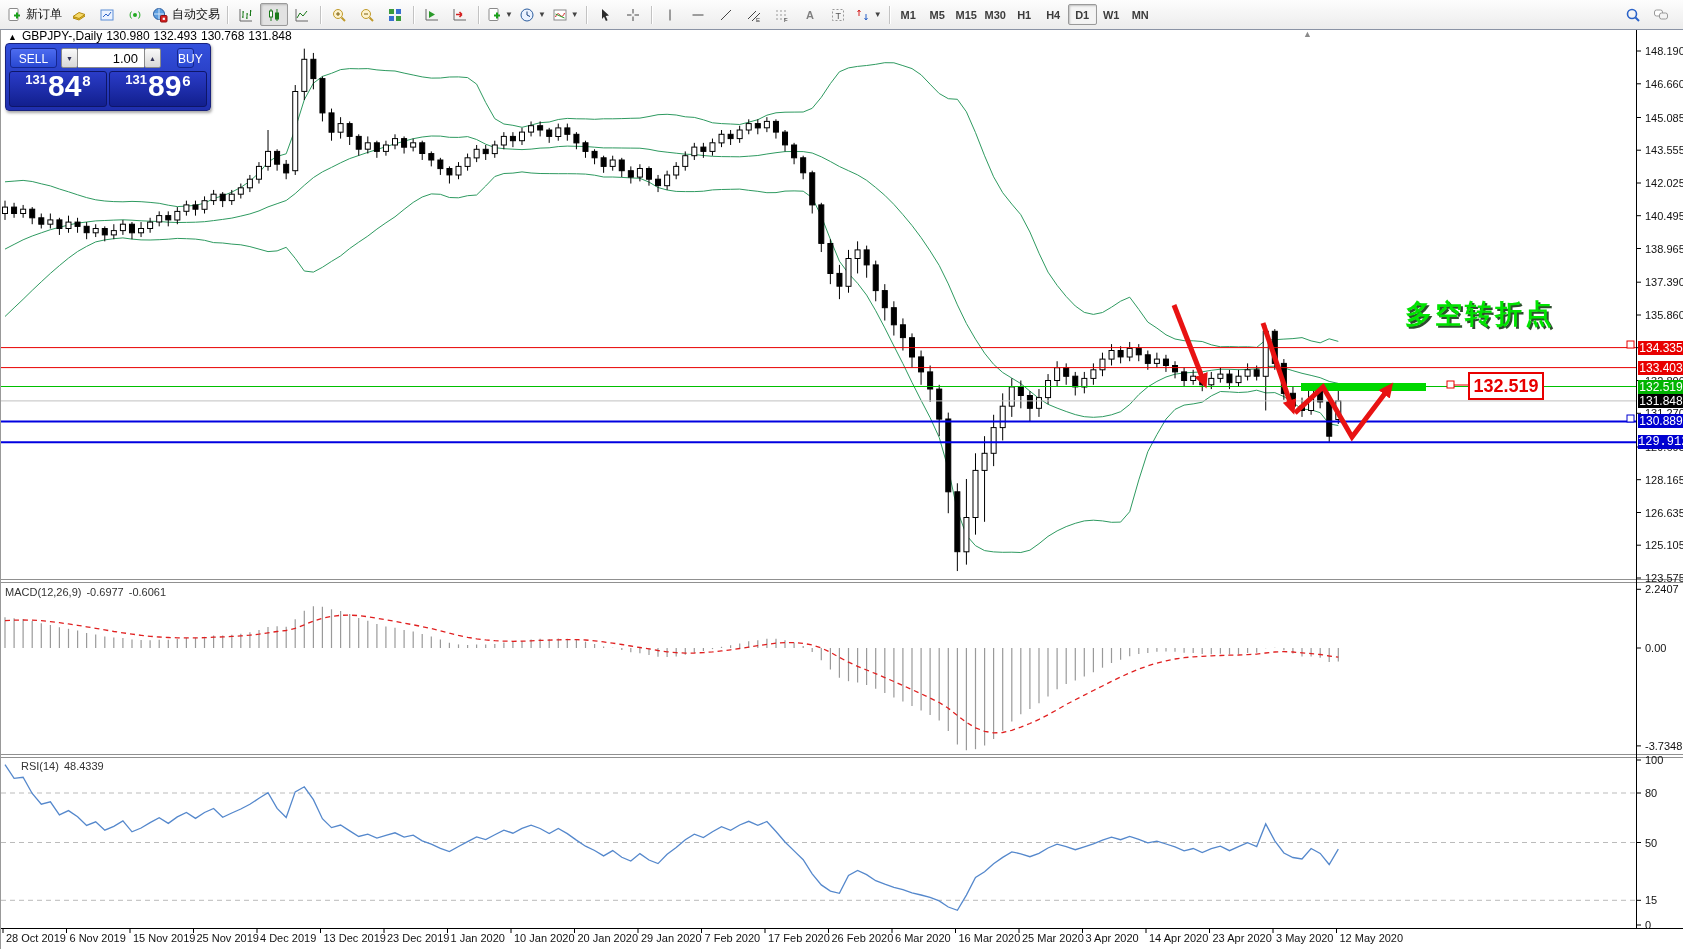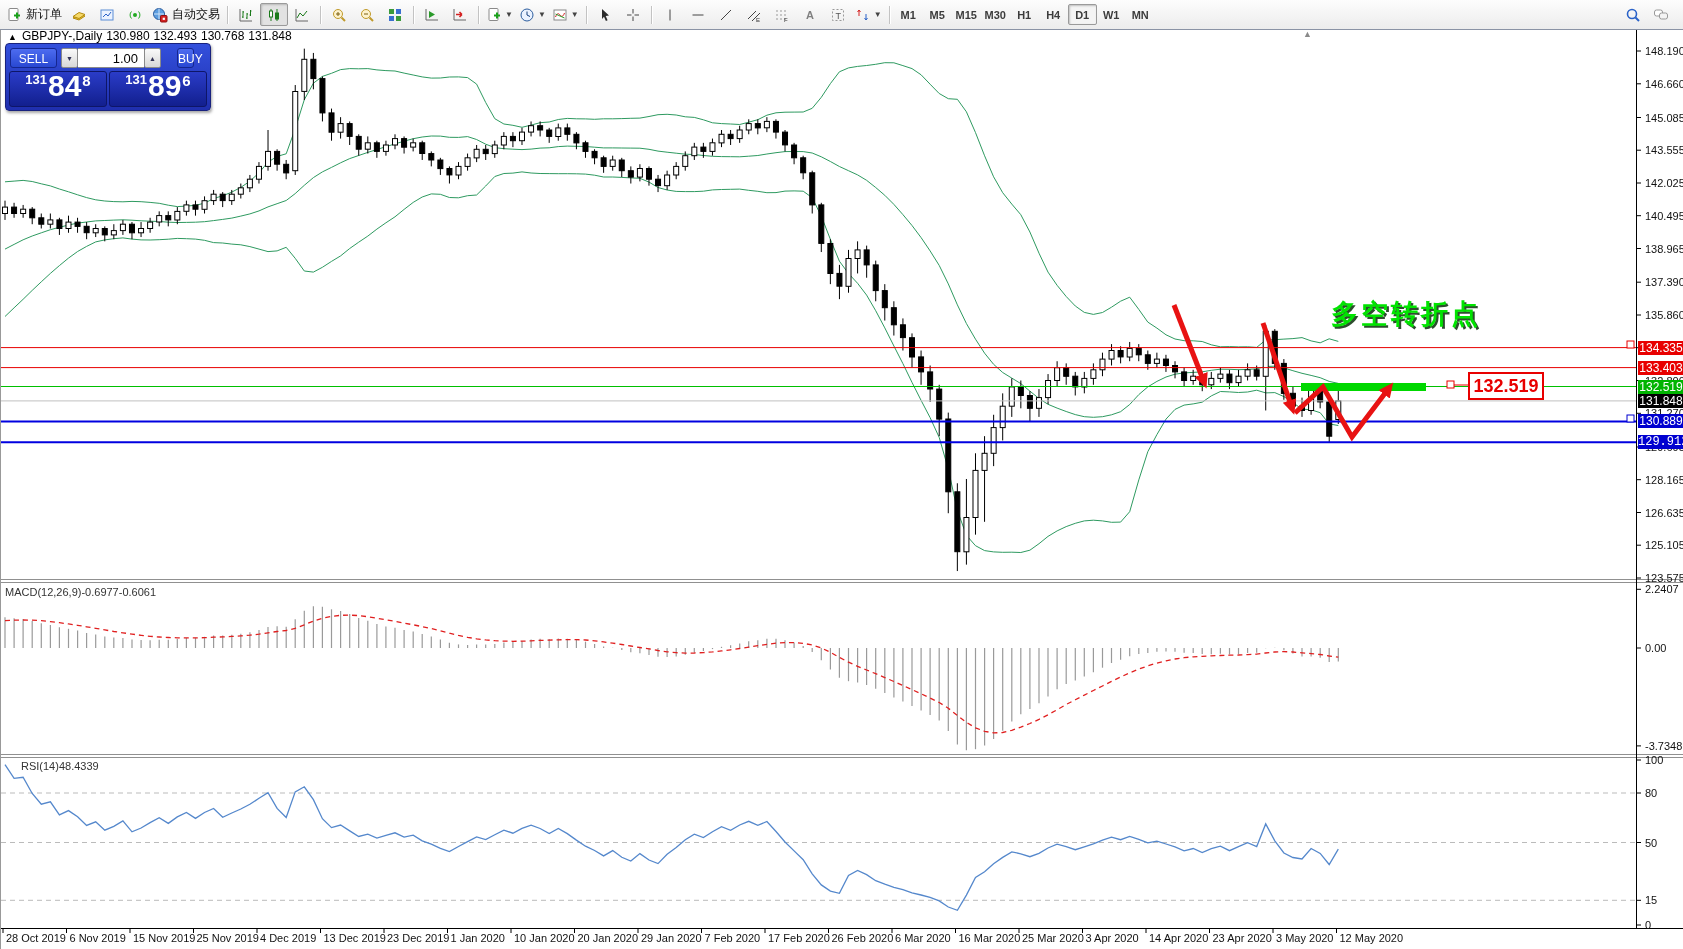--- a/index.html
+++ b/index.html
@@ -50,23 +50,23 @@
             background:linear-gradient(180deg,#2a3cc8,#121f8e);border:1px solid #0e1668;box-sizing:border-box;
             display:flex;align-items:flex-start;justify-content:center;padding-bottom:18px;}
   #sell-price{left:3px;}
   #buy-price{left:103px;}
   .tp-pre{font-size:13px;font-weight:bold;margin-bottom:3px;}
   .tp-big{font-size:30px;font-weight:bold;line-height:28px;margin:0 1px;}
   .tp-sup{font-size:15px;font-weight:bold;margin-bottom:12px;}
   
   #macd-label{left:4px;top:586px;font-size:11px;color:#333;}
   #rsi-label{left:20px;top:760px;font-size:11px;color:#333;}
-  #macd-label span,#rsi-label span{}
+  #macd-label span,#rsi-label span{margin-right:5px;}
   
-  #cn-text{left:1330px;top:296px;font-size:27px;font-weight:bold;letter-spacing:3px;color:#00e400;
+  #cn-text{left:1404px;top:296px;font-size:27px;font-weight:bold;letter-spacing:3px;color:#00e400;
            text-shadow:2px 2px 0 #2e4d2e;white-space:nowrap;z-index:5;}
   #lvl-box{left:1467px;top:372px;width:72px;height:24px;border:2px solid #e80000;background:#fff;
            color:#e80000;font-size:18px;font-weight:bold;display:flex;align-items:center;
            justify-content:center;z-index:5;}
   #shift-marker{left:1302px;top:29px;font-size:9px;color:#8a8a8a;}
   .tag{position:absolute;left:1637px;width:46px;height:14px;line-height:14px;text-align:center;
        font-size:12px;color:#fff;z-index:4;}
 </style>
 </head>
 <body>

